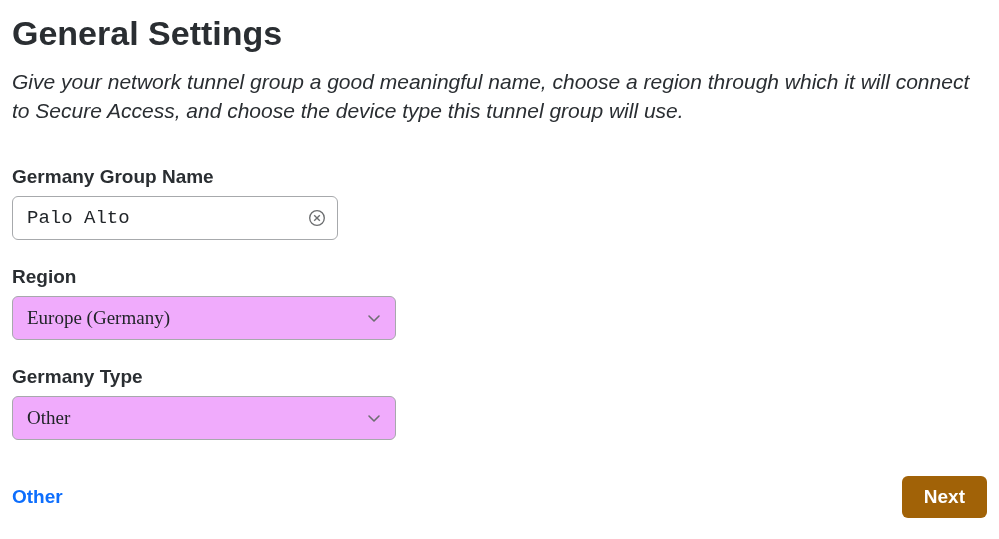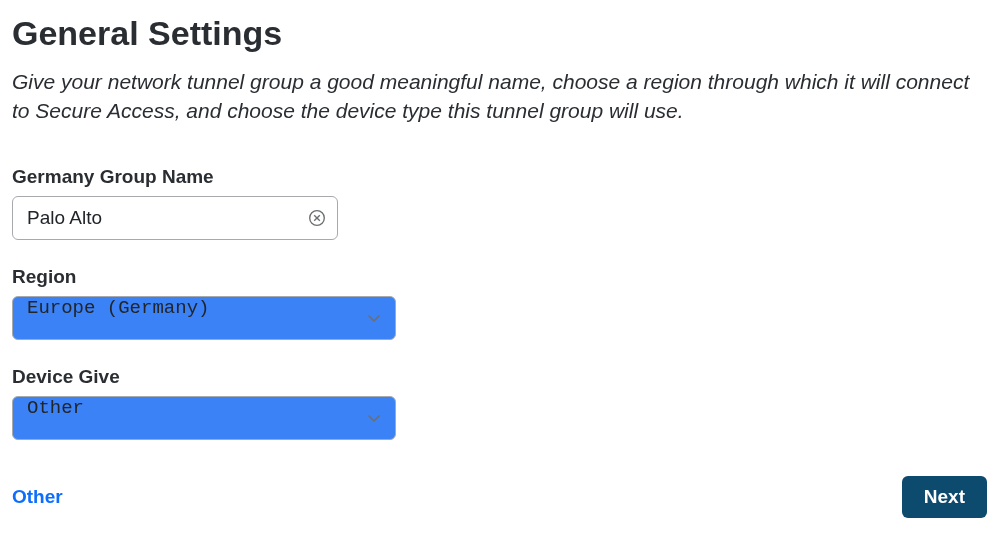--- a/index.html
+++ b/index.html
@@ -43,21 +43,21 @@
       position: relative;
       width: 326px;
     }
     .text-input {
       width: 100%;
       height: 44px;
       border: 1px solid #a7a9ac;
       border-radius: 6px;
       padding: 0 40px 0 14px;
       font-size: 19px;
-      font-family: Liberation Sans, sans-serif;
+      font-family: Liberation Mono, monospace;
       color: #212529;
       background: #fff;
       outline: none;
     }
     .clear-icon {
       position: absolute;
       right: 12px;
       top: 50%;
       transform: translateY(-50%);
       width: 18px;
@@ -69,24 +69,25 @@
       position: relative;
       width: 384px;
     }
     .select-input {
       width: 100%;
       height: 44px;
       border: 1px solid #a7a9ac;
       border-radius: 6px;
       padding: 0 40px 0 14px;
       font-size: 19px;
-      font-family: Liberation Mono, monospace;
+      font-family: Liberation Serif, serif;
       color: #212529;
-      background: #3b82f6;
+      background: #f0abfc;
       display: flex;
+      align-items: center;
       cursor: pointer;
     }
     .chevron-icon {
       position: absolute;
       right: 14px;
       top: 50%;
       transform: translateY(-50%);
       width: 16px;
       height: 16px;
       color: #6c6e70;
@@ -99,21 +100,21 @@
       margin-top: 36px;
     }
     .cancel-link {
       font-size: 19px;
       font-weight: 600;
       color: #0d6efd;
       cursor: pointer;
       text-decoration: none;
     }
     .next-button {
-      background: #0c4a6e;
+      background: #a16207;
       color: #ffffff;
       border: none;
       border-radius: 6px;
       padding: 10px 22px;
       font-size: 19px;
       font-weight: 600;
       font-family: inherit;
       cursor: pointer;
     }
   </style>
@@ -145,21 +146,21 @@
     </div>
     <span class="chevron-icon">
       <svg viewBox="0 0 16 16" fill="none" stroke="currentColor" stroke-width="1.6" stroke-linecap="round" stroke-linejoin="round">
         <polyline points="3 6 8 11 13 6"></polyline>
       </svg>
     </span>
   </div>
 </div>
 
 <div class="form-group">
-  <label class="form-label">Device Give</label>
+  <label class="form-label">Germany Type</label>
   <div class="select-wrapper">
     <div class="select-input">
       <span>Other</span>
     </div>
     <span class="chevron-icon">
       <svg viewBox="0 0 16 16" fill="none" stroke="currentColor" stroke-width="1.6" stroke-linecap="round" stroke-linejoin="round">
         <polyline points="3 6 8 11 13 6"></polyline>
       </svg>
     </span>
   </div>

